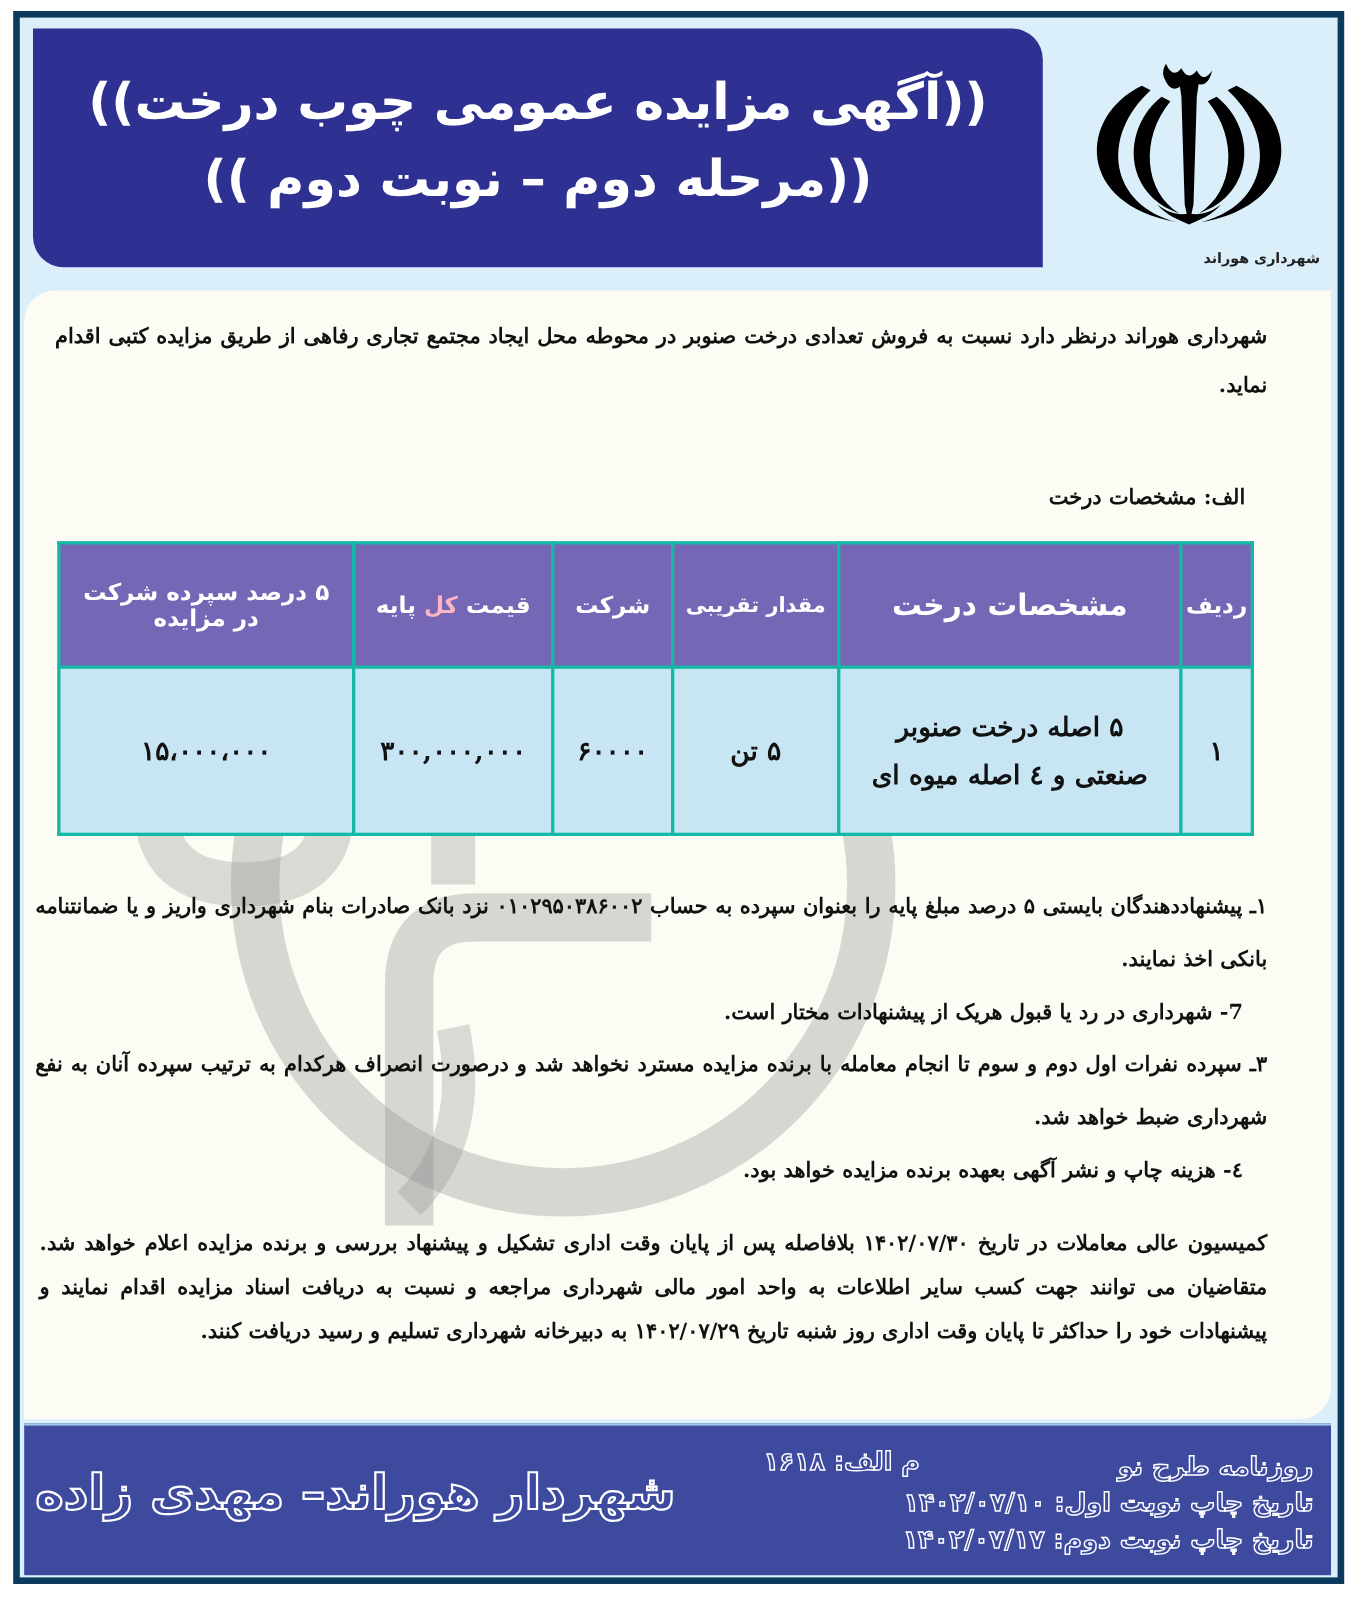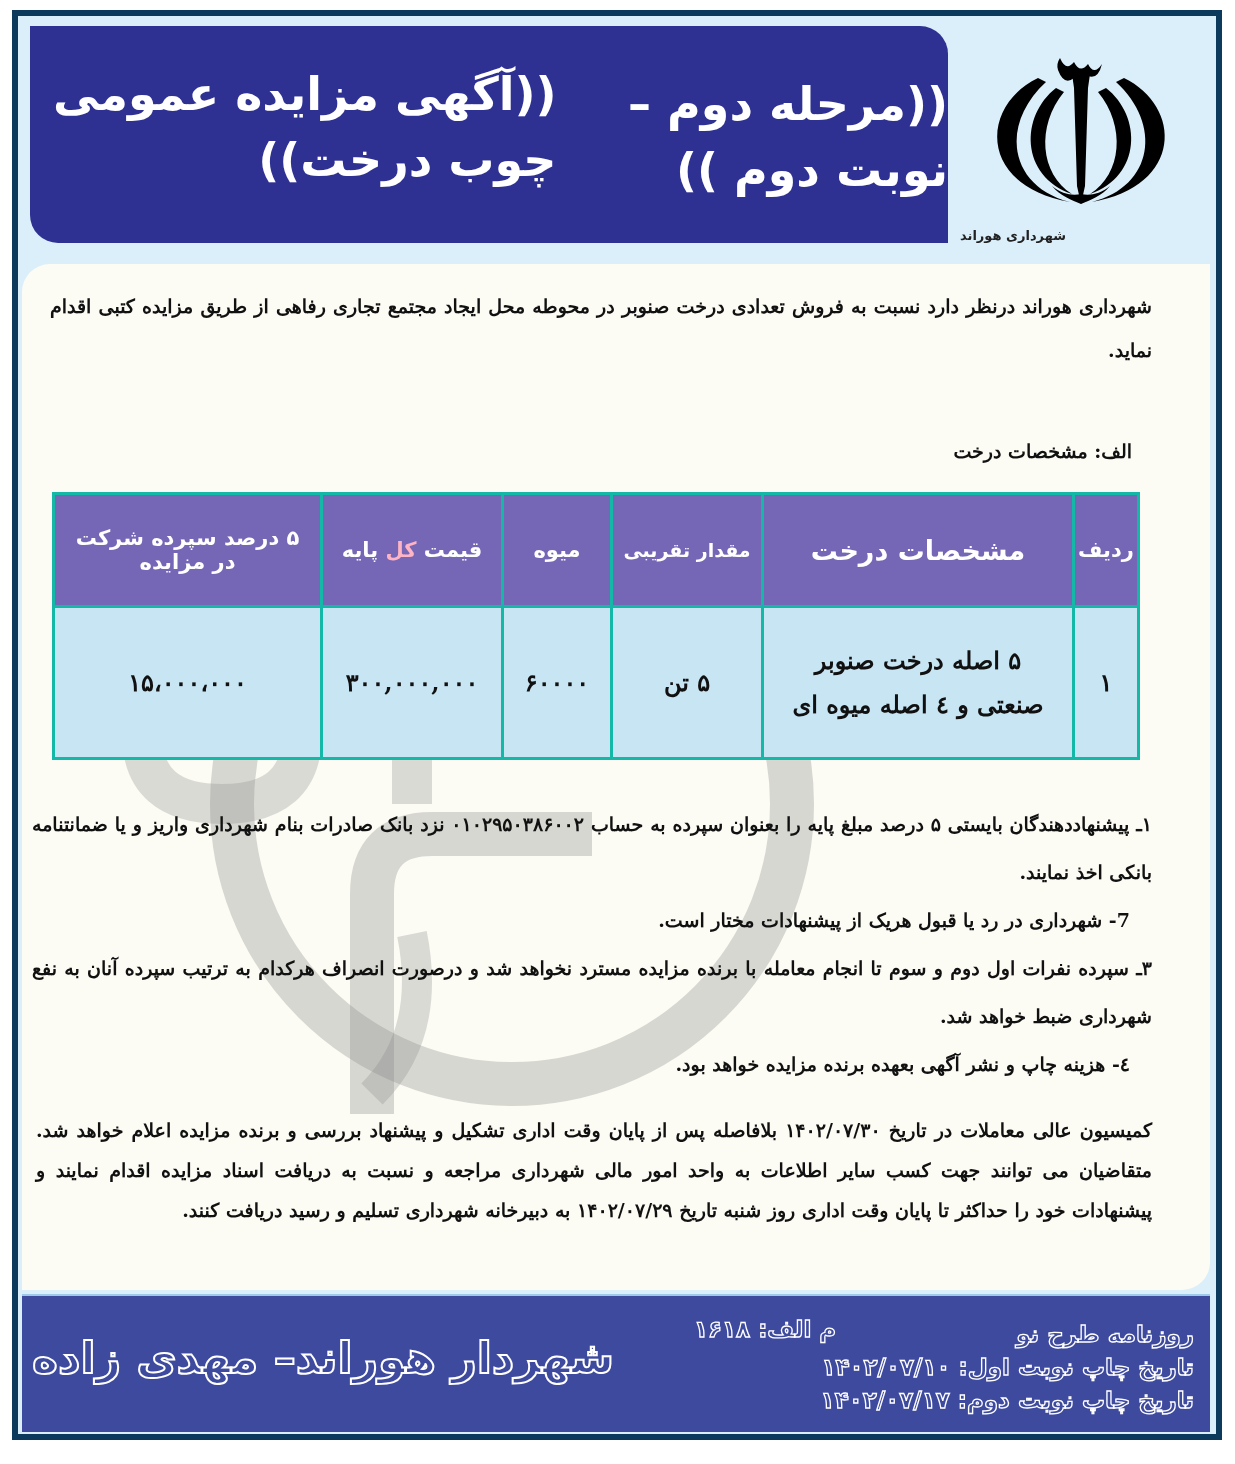--- a/index.html
+++ b/index.html
@@ -2,26 +2,26 @@
 <html><head>
 <meta charset="utf-8">
 <style>
   html, body { margin: 0; padding: 0; background: #ffffff; }
   body { width: 1235px; height: 1464px; position: relative; overflow: hidden;
          font-family: "DejaVu Sans", sans-serif; }
   .frame { position: absolute; left: 12px; top: 10px; width: 1198px; height: 1418px;
            background: #dbeffb; border: 6px solid #0c3a5c; }
   .header-panel { position: absolute; left: 12px; top: 10px; width: 918px; height: 217px;
            background: #2e3192; border-radius: 0 28px 0 28px;
-           display: flex; flex-direction: row; align-items: center; justify-content: center; }
+           display: flex; flex-direction: column; align-items: center; justify-content: center; }
   .header-line { color: #fff; font-weight: bold; font-size: 46px; line-height: 66px;
            direction: rtl; font-family: "DejaVu Sans", sans-serif; letter-spacing: 0.5px;
            margin-top: -16px; }
   .emblem-box { position: absolute; left: 942px; top: 20px; width: 240px; height: 210px; }
-  .emblem-caption { position: absolute; left: 0; right: 0; top: 192px; text-align: left;
+  .emblem-caption { position: absolute; left: 0; right: 0; top: 192px; text-align: right;
            font-size: 13px; font-weight: bold; color: #222; direction: rtl; }
   .content { position: absolute; left: 4px; top: 248px; width: 1188px; height: 1026px;
            background: #fdfcf4; border-radius: 28px 0 28px 0; overflow: hidden; }
   .watermark { position: absolute; left: 90px; top: 210px; width: 720px; height: 720px; pointer-events: none; }
   .p { position: absolute; direction: rtl; text-align: justify; color: #111;
        font-family: "DejaVu Serif", serif; font-weight: bold; font-size: 19px; }
   .intro { right: 58px; left: 28px; top: 20px; line-height: 44px; }
   .section-label { right: 78px; top: 176px; font-size: 19px; }
   table.spec { position: absolute; left: 30px; top: 228px; width: 1088px; height: 268px;
        border-collapse: collapse; direction: rtl; border: 3px solid #f7ef9a; }
@@ -86,21 +86,21 @@
 
     <div class="p intro">شهرداری هوراند درنظر دارد نسبت به فروش تعدادی درخت صنوبر در محوطه محل ایجاد مجتمع تجاری رفاهی از طریق مزایده کتبی اقدام نماید.</div>
     <div class="p section-label">الف: مشخصات درخت</div>
 
     <table class="spec">
       <thead>
         <tr>
           <th style="width:60px">ردیف</th>
           <th class="big" style="width:306px">مشخصات درخت</th>
           <th class="small" style="width:146px">مقدار تقریبی</th>
-          <th style="width:104px">میوه</th>
+          <th style="width:104px">شرکت</th>
           <th style="width:176px"><span>قیمت </span><span class="hl">کل</span><span> پایه</span></th>
           <th style="padding:0 14px">۵ درصد سپرده شرکت در مزایده</th>
         </tr>
       </thead>
       <tbody>
         <tr>
           <td>۱</td>
           <td>
               <div>۵ اصله درخت صنوبر</div>
               <div>صنعتی و  ٤ اصله میوه ای</div>

